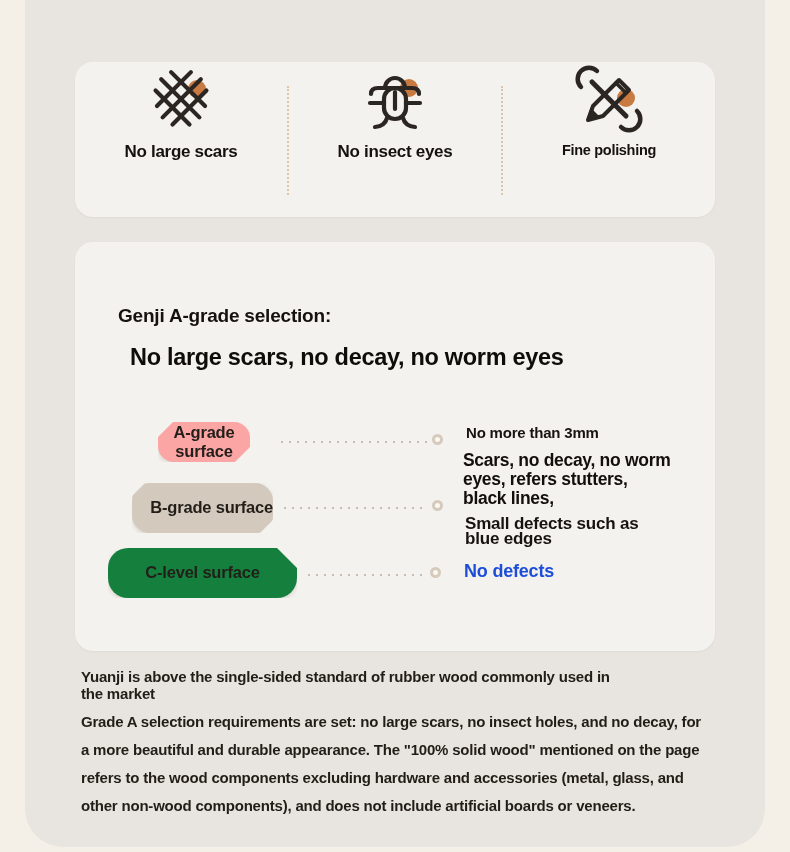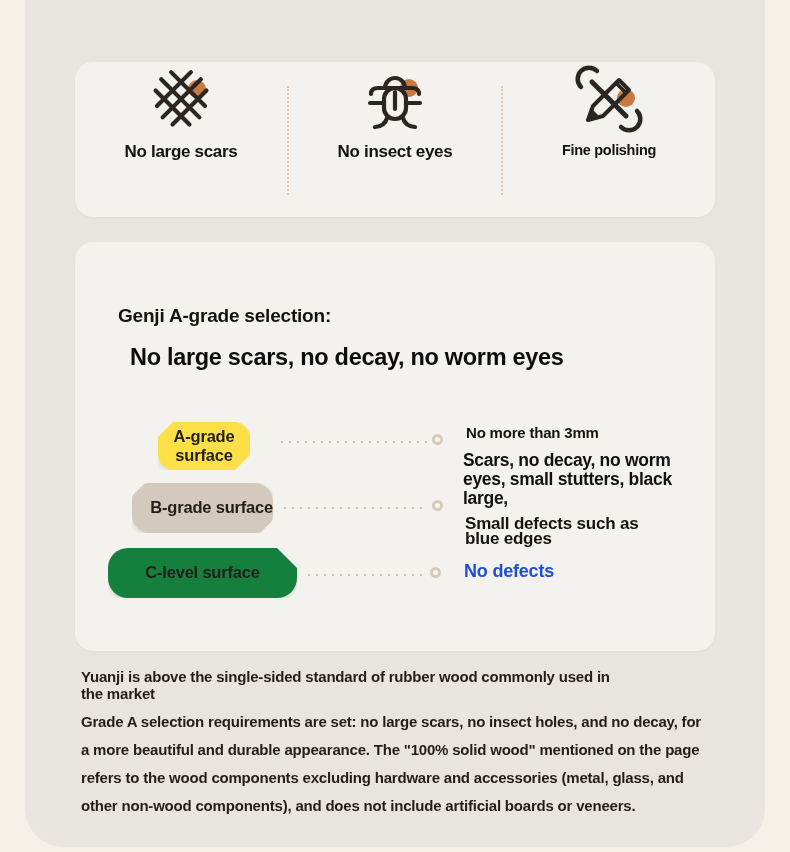--- a/index.html
+++ b/index.html
@@ -50,21 +50,21 @@
     white-space:nowrap;
     margin-left:12px;
   }
   .tag {
     position:absolute; display:flex; align-items:center; justify-content:center;
     text-align:center; font-weight:bold; color:#221e19; font-size:16.5px;
     line-height:1.18; letter-spacing:-0.2px;
     filter:drop-shadow(0 2px 2px rgba(90,75,55,0.18));
   }
   .tag-a {
-    left:83px; top:180px; width:92px; height:48px; background:#fde047;
+    left:83px; top:180px; width:92px; height:40px; background:#fca5a5;
     border-radius:16px;
     clip-path:polygon(15px 0, 100% 0, 100% calc(100% - 15px), calc(100% - 15px) 100%, 0 100%, 0 15px);
     padding:0 10px;
   }
   .tag-b {
     left:57px; top:241px; width:141px; height:50px; background:#d3c9bc;
     border-radius:18px;
     clip-path:polygon(13px 0, 100% 0, 100% calc(100% - 13px), calc(100% - 13px) 100%, 0 100%, 0 13px);
     justify-content:flex-end;
   }
@@ -192,21 +192,21 @@
 
   <div class="dots dots-a"></div>
   <div class="dots dots-b"></div>
   <div class="dots dots-c"></div>
 
   <div class="ring ring-a"></div>
   <div class="ring ring-b"></div>
   <div class="ring ring-c"></div>
 
   <div class="note note-a">No more than 3mm</div>
-  <div class="note note-b-main">Scars, no decay, no worm eyes, small stutters, black large,</div>
+  <div class="note note-b-main">Scars, no decay, no worm eyes, refers stutters, black lines,</div>
   <div class="note note-b-sub">Small defects such as blue edges</div>
   <div class="note note-c">No defects</div>
 </div>
 
 <div class="footnotes">
   <p class="fn1">Yuanji is above the single-sided standard of rubber wood commonly used in the market</p>
   <p class="fn2">Grade A selection requirements are set: no large scars, no insect holes, and no decay, for a more beautiful and durable appearance. The "100% solid wood" mentioned on the page refers to the wood components excluding hardware and accessories (metal, glass, and other non-wood components), and does not include artificial boards or veneers.</p>
 </div>
 
 </body></html>

